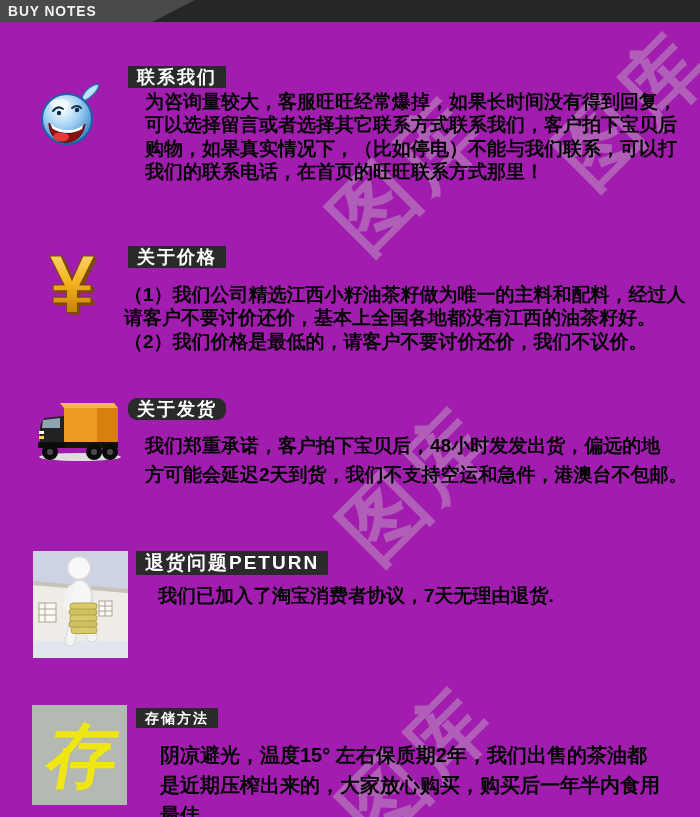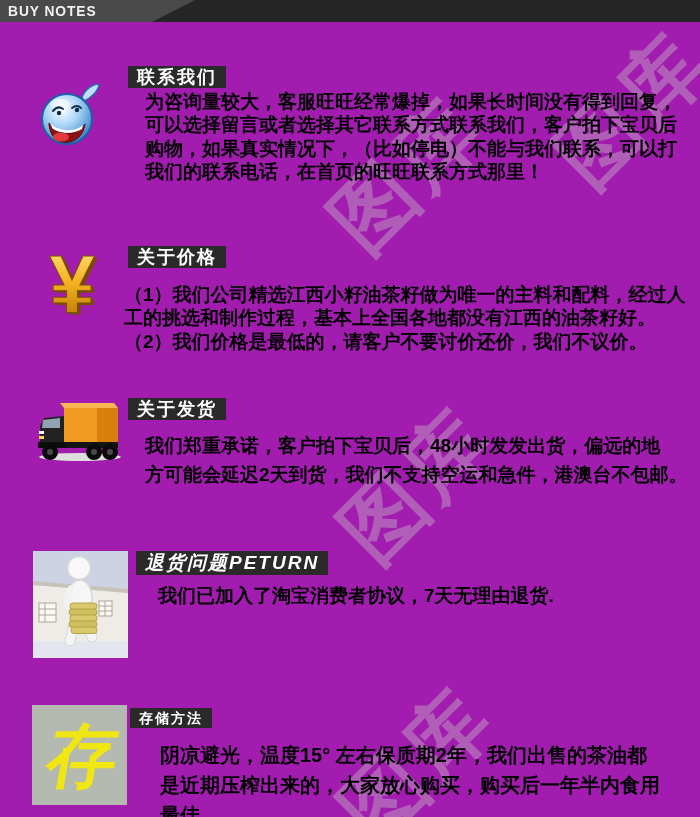--- a/index.html
+++ b/index.html
@@ -93,21 +93,21 @@
             <stop offset="100%" stop-color="#a86a00"></stop>
           </linearGradient>
         </defs>
         <text x="35" y="72" font-size="82" font-weight="bold" text-anchor="middle" fill="#7a4c00">¥</text>
         <text x="32" y="70" font-size="82" font-weight="bold" text-anchor="middle" fill="url(#gold)" stroke="#7a4c00" stroke-width="1">¥</text>
       </svg>
     </div>
     <div class="label" style="left:128px;top:246px;">关于价格</div>
     <div class="text t-price">
       <div class="line">（1）我们公司精选江西小籽油茶籽做为唯一的主料和配料，经过人</div>
-      <div class="line">工的挑选和制作过程，基本上全国各地都没有江西的油茶籽好。</div>
+      <div class="line">请客户不要讨价还价，基本上全国各地都没有江西的油茶籽好。</div>
       <div class="line">（2）我们价格是最低的，请客户不要讨价还价，我们不议价。</div>
     </div>
   </section>
 
   <section>
     <div class="icon i-truck">
       <svg width="92" height="62" viewBox="0 0 92 62">
         <ellipse cx="46" cy="57" rx="41" ry="4" fill="#dddddd"></ellipse>
         <polygon points="26,3 80,3 84,8 30,8" fill="#f7b64f"></polygon>
         <rect x="30" y="8" width="33" height="34" fill="#ef9a20"></rect>
@@ -119,21 +119,21 @@
         <rect x="5" y="31" width="5" height="3" fill="#ffffff"></rect>
         <rect x="5" y="36" width="5" height="3" fill="#ffd24a"></rect>
         <circle cx="16" cy="52" r="8" fill="#0a0a0a"></circle>
           <circle cx="16" cy="52" r="3" fill="#4a4a4a"></circle>
         <circle cx="60" cy="52" r="8" fill="#0a0a0a"></circle>
           <circle cx="60" cy="52" r="3" fill="#4a4a4a"></circle>
         <circle cx="76" cy="52" r="8" fill="#0a0a0a"></circle>
           <circle cx="76" cy="52" r="3" fill="#4a4a4a"></circle>
       </svg>
     </div>
-    <div class="label" style="left:128px;top:398px;">关于发货</div>
+    <div class="label" style="left:128px;top:398px;border-radius:9px;">关于发货</div>
     <div class="text t-shipping">
       <div class="line">我们郑重承诺，客户拍下宝贝后，48小时发发出货，偏远的地</div>
       <div class="line">方可能会延迟2天到货，我们不支持空运和急件，港澳台不包邮。</div>
     </div>
   </section>
 
   <section>
     <div class="icon i-person">
       <svg width="95" height="107" viewBox="0 0 95 107">
         <rect width="95" height="107" fill="#cdd3e2"></rect>
@@ -153,31 +153,31 @@
         <path d="M38,38 Q31,50 38,60" stroke="#f2f2f2" stroke-width="7" fill="none" stroke-linecap="round"></path>
         <g stroke="#b3a348" stroke-width="1">
           <rect x="37" y="52" width="27" height="6.5" rx="3" fill="#d9c96c"></rect>
           <rect x="36" y="58" width="28" height="6.5" rx="3" fill="#cfbf5f"></rect>
           <rect x="37" y="64" width="27" height="6.5" rx="3" fill="#d9c96c"></rect>
           <rect x="36" y="70" width="28" height="6.5" rx="3" fill="#cfbf5f"></rect>
           <rect x="38" y="76" width="26" height="6.5" rx="3" fill="#d9c96c"></rect>
         </g>
       </svg>
     </div>
-    <div class="label label-big" style="left:136px;top:551px;font-style:italic;">退货问题PETURN</div>
+    <div class="label label-big" style="left:136px;top:551px;">退货问题PETURN</div>
     <div class="text t-return">
       <div class="line">我们已加入了淘宝消费者协议，7天无理由退货.</div>
     </div>
   </section>
 
   <section>
     <div class="icon i-storage">
       <span class="char">存</span>
     </div>
-    <div class="label label-sm" style="left:130px;top:708px;">存储方法</div>
+    <div class="label label-sm" style="left:136px;top:708px;">存储方法</div>
     <div class="text t-storage">
       <div class="line">阴凉避光，温度15° 左右保质期2年，我们出售的茶油都</div>
       <div class="line">是近期压榨出来的，大家放心购买，购买后一年半内食用</div>
       <div class="line">最佳.</div>
     </div>
   </section>
 
 </div>
 
 </body></html>

